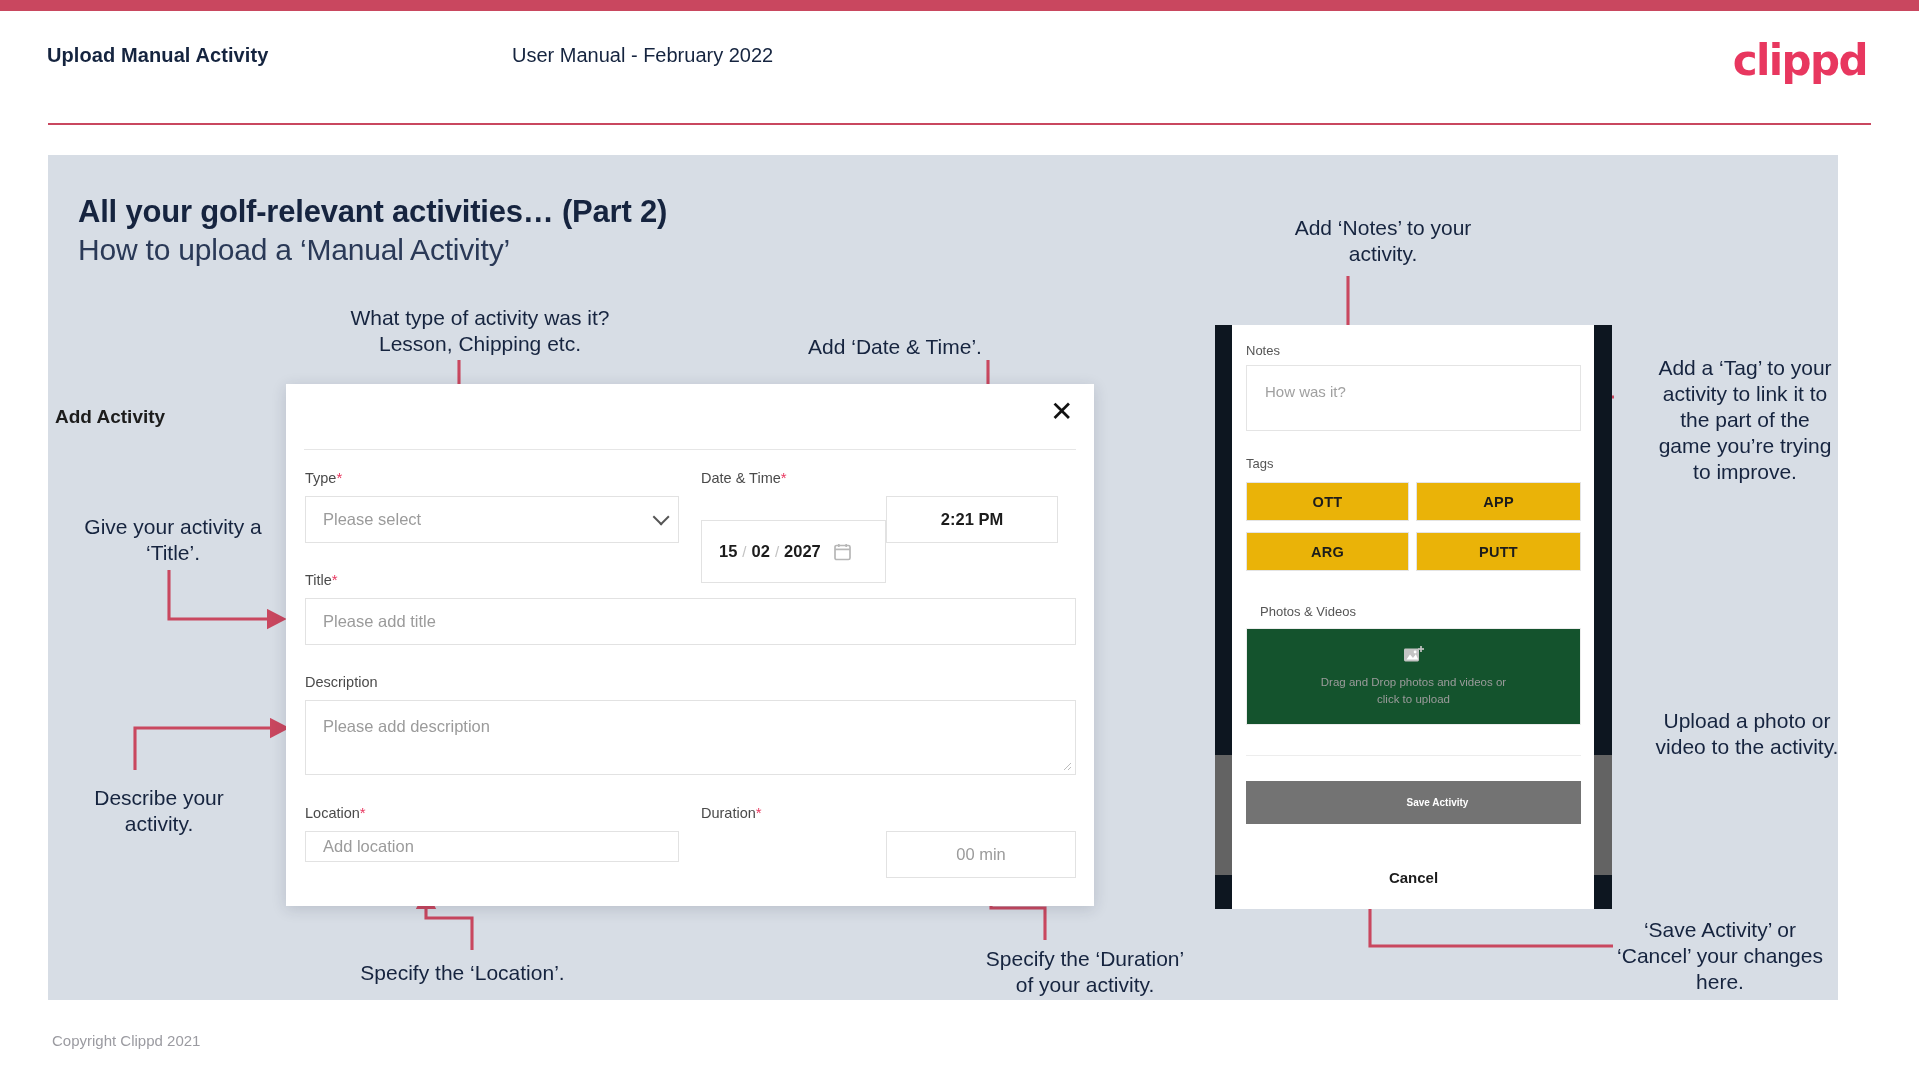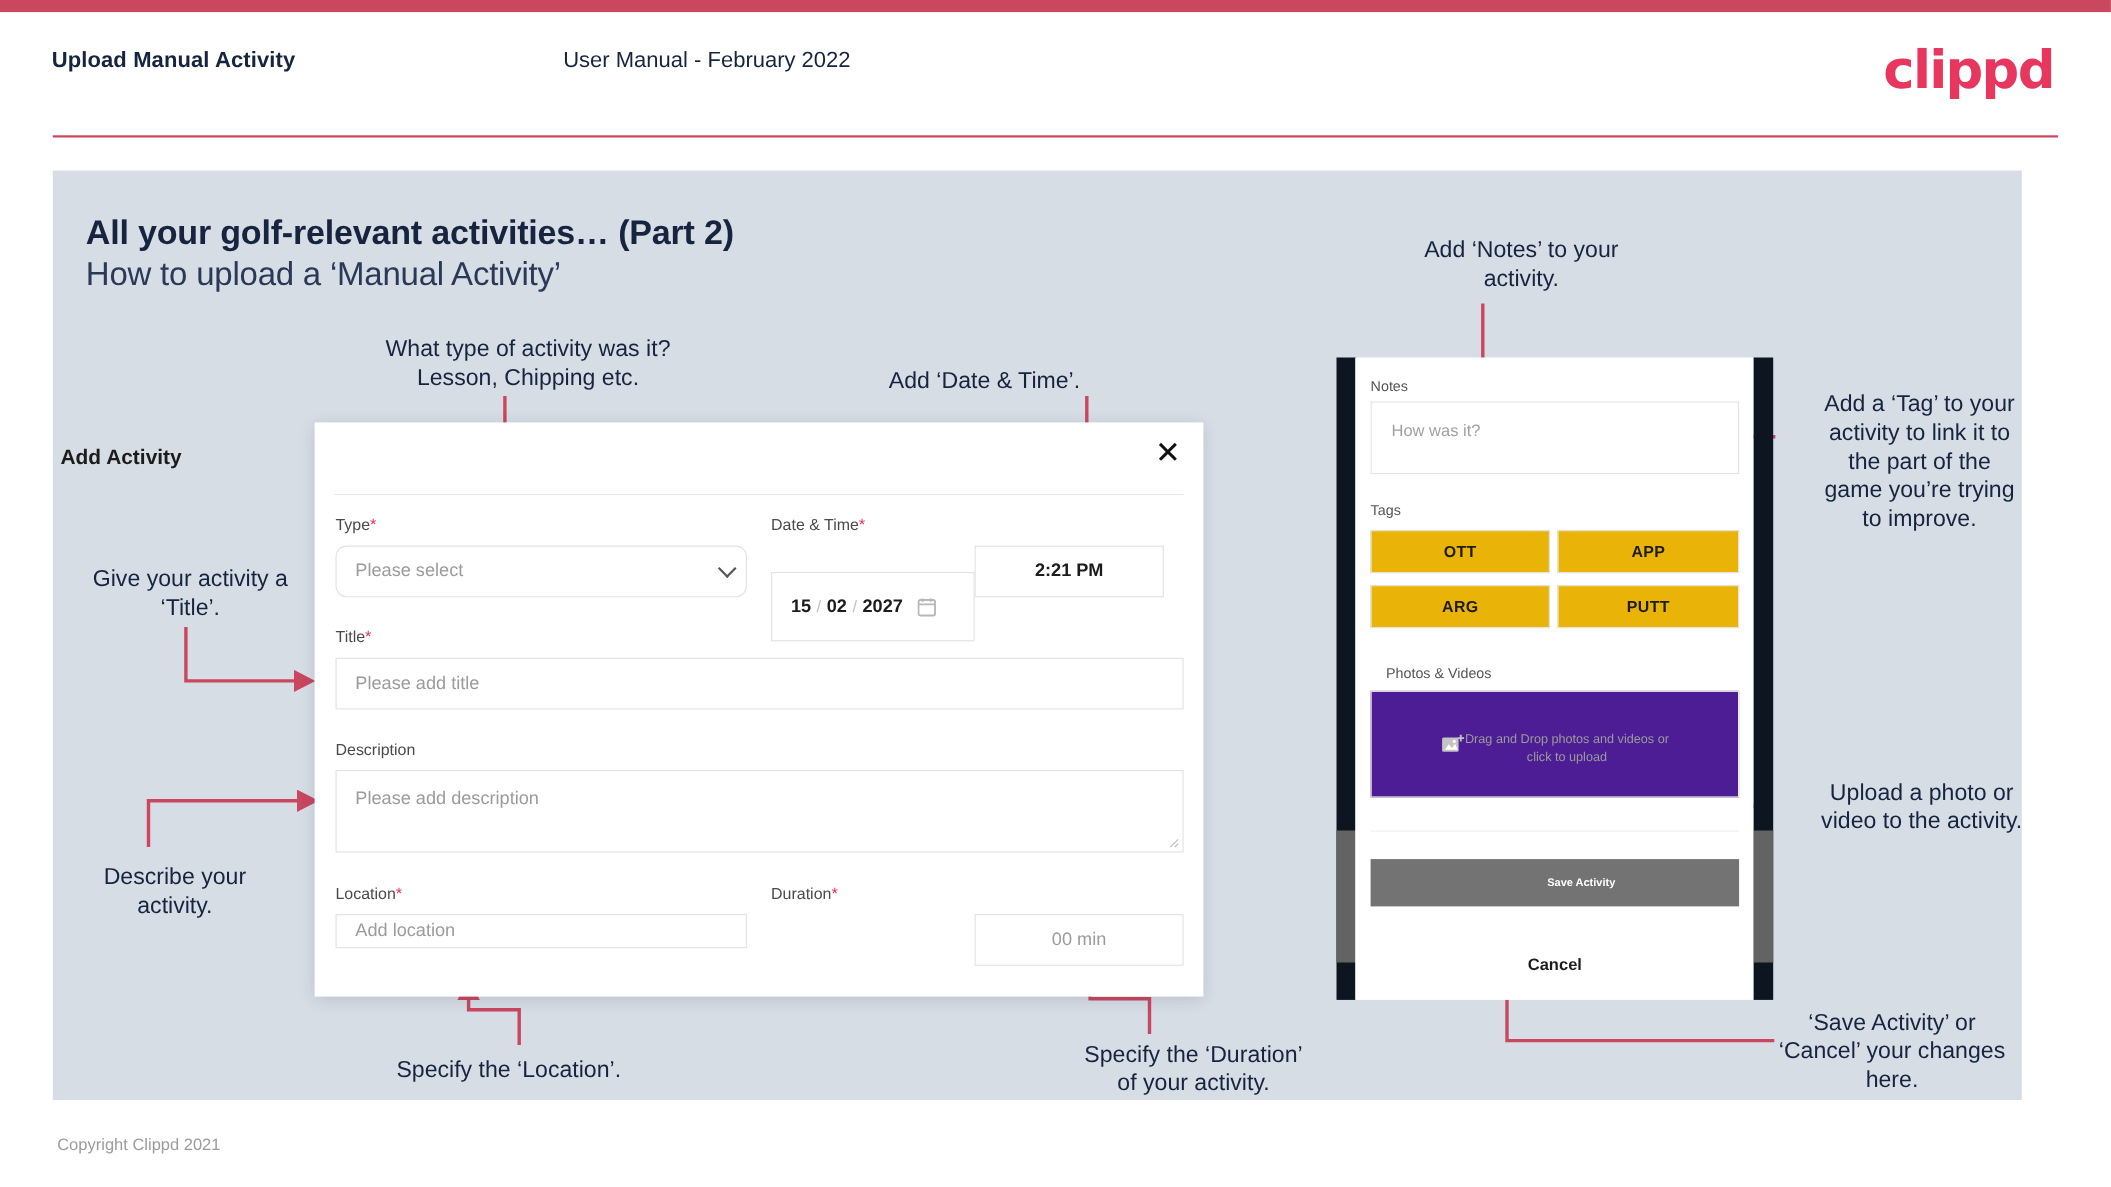--- a/index.html
+++ b/index.html
@@ -21,21 +21,21 @@
   .hdr-title {
     position:absolute; left:47px; top:44px;
     font-size:20px; font-weight:700; color:#15243f; letter-spacing:.1px;
   }
   .hdr-sub {
     position:absolute; left:512px; top:44px;
     font-size:20px; font-weight:400; color:#15243f;
   }
   .logo {
     position:absolute; right:52px; top:40px;
-    font-size:48px; font-weight:800; color:#e8375f;
+    font-size:42px; font-weight:800; color:#e8375f;
     letter-spacing:-1.6px; line-height:1;
     font-family:"DejaVu Sans", sans-serif;
   }
   .hdr-rule {
     position:absolute; left:48px; top:123px; width:1823px; height:2px;
     background:#c9475f;
   }
 
   
   .canvas {
@@ -107,22 +107,22 @@
   }
   .m-label { position:absolute; font-size:13px; color:#555; }
   .m-box { position:absolute; border:1px solid #e4e4e4; background:#fff; }
   .m-ph { position:absolute; font-size:15px; color:#a0a0a0; }
   .tag {
     position:absolute; border:1px solid #e4e4e4; background:#eab308;
     display:flex; align-items:center; justify-content:center;
     font-size:14.5px; font-weight:700; color:#1c1c1c; letter-spacing:.3px;
   }
   .drop {
-    position:absolute; border:1px solid #ececec; background:#4c1d95;
-    display:flex; flex-direction:row; align-items:center; justify-content:center;
+    position:absolute; border:1px solid #ececec; background:#14532d;
+    display:flex; flex-direction:column; align-items:center; justify-content:center;
   }
   .drop-txt { font-size:11.5px; color:#9b9b9b; text-align:center; line-height:1.45; margin-top:9px; }
   .m-rule { position:absolute; height:1px; background:#ededed; }
   .save-btn {
     position:absolute; background:#737373; color:#fff;
     display:flex; align-items:center; justify-content:center;
     font-size:10px; font-weight:700;padding-left:48px;
   }
   .cancel-btn {
     position:absolute; text-align:center; font-size:15px; font-weight:700; color:#1c1c1c;
@@ -205,21 +205,21 @@
 
   <div class="dialog"></div>
 
   <div class="dlg-title">Add Activity</div>
   <div class="dlg-close">✕</div>
   <div class="dlg-rule"></div>
 
   <div class="f-label" style="left:305px; top:469px;">
     <span>Type</span><span class="req">*</span>
   </div>
-  <div class="f-box" style="left:305px; top:496px; width:374px; height:47px;border-radius:10px;">
+  <div class="f-box" style="left:305px; top:496px; width:374px; height:47px;">
     <span class="f-ph">Please select</span>
     <span class="chev"></span>
   </div>
 
   <div class="f-label" style="left:701px; top:469px;">
     <span>Date &amp; Time</span><span class="req">*</span>
   </div>
   <div class="f-box" style="left:701px; top:520px; width:185px; height:63px;">
     <span class="f-val" style="padding-left:17px;">15</span>
     <span style="color:#c2c2c2; font-size:15px; padding:0 5px;">/</span>

